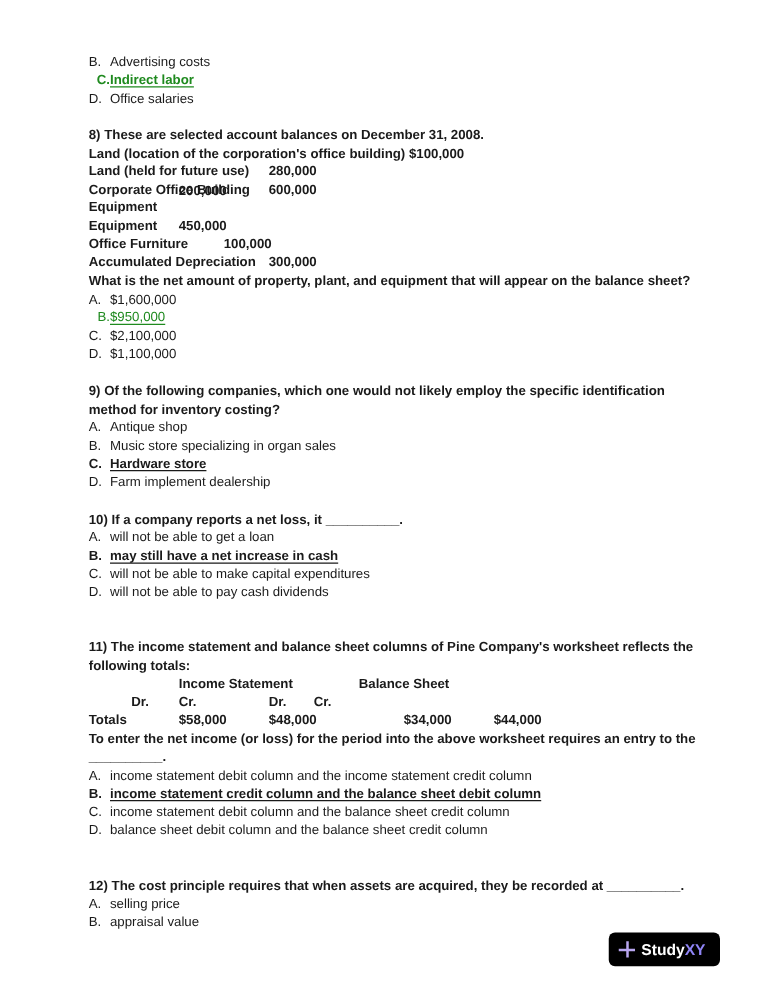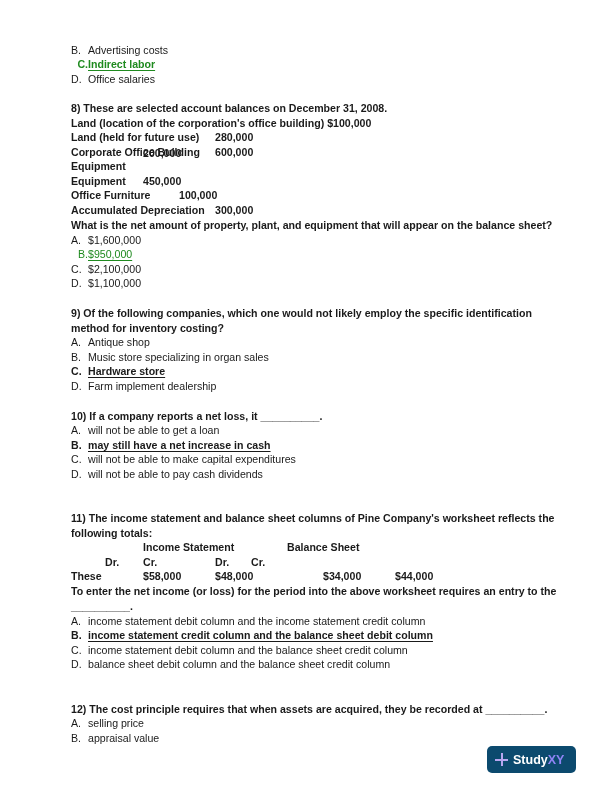--- a/index.html
+++ b/index.html
@@ -10,21 +10,21 @@
     }
     .line { position: absolute; left: 71px; white-space: nowrap; line-height: 14px; height: 14px; }
     .b { font-weight: bold; }
     .opt-letter { display: inline-block; width: 17px; }
     .correct-green { color: #1f8a1f; text-decoration: underline; text-decoration-thickness: 1px; text-underline-offset: 2px; text-align: right; }
     .correct-green.bold { font-weight: bold; }
     .correct-black { font-weight: bold; text-decoration: underline; text-decoration-thickness: 1px; text-underline-offset: 2px; }
     .abs { position: absolute; white-space: nowrap; line-height: 14px; }
     .badge {
       position: absolute; left: 487px; top: 746px; width: 89px; height: 27px;
-      background: #0c4a6e; border-radius: 5px;
+      background: #000000; border-radius: 5px;
       display: flex; align-items: center; padding-left: 8px; box-sizing: border-box;
     }
     .badge .plus { width: 13px; height: 13px; position: relative; margin-right: 5px; }
     .badge .plus::before, .badge .plus::after {
       content: ""; position: absolute; background: #b9a6f0;
     }
     .badge .plus::before { left: 6px; top: 0; width: 1.5px; height: 13px; }
     .badge .plus::after { left: 0; top: 6px; width: 13px; height: 1.5px; }
     .badge .brand { font-weight: bold; font-size: 12.5px; color: #ffffff; }
     .badge .brand-xy { font-weight: bold; font-size: 12.5px; color: #8f84f5; }
@@ -103,21 +103,21 @@
 
 <div class="line b" style="top:511px">11) The income statement and balance sheet columns of Pine Company's worksheet reflects the</div>
 <div class="line b" style="top:526px">following totals:</div>
 <div>
   <div class="abs b" style="top:540px; left:143px">Income Statement</div>
   <div class="abs b" style="top:540px; left:287px">Balance Sheet</div>
   <div class="abs b" style="top:555px; left:105px">Dr.</div>
   <div class="abs b" style="top:555px; left:143px">Cr.</div>
   <div class="abs b" style="top:555px; left:215px">Dr.</div>
   <div class="abs b" style="top:555px; left:251px">Cr.</div>
-  <div class="abs b" style="top:569px; left:71px">These</div>
+  <div class="abs b" style="top:569px; left:71px">Totals</div>
   <div class="abs b" style="top:569px; left:143px">$58,000</div>
   <div class="abs b" style="top:569px; left:215px">$48,000</div>
   <div class="abs b" style="top:569px; left:323px">$34,000</div>
   <div class="abs b" style="top:569px; left:395px">$44,000</div>
 </div>
 <div class="line b" style="top:584px">To enter the net income (or loss) for the period into the above worksheet requires an entry to the</div>
 <div class="line b" style="top:599px">__________.</div>
 <div class="line" style="top:614px">
   <span class="opt-letter">A.</span><span>income statement debit column and the income statement credit column</span>
 </div>

